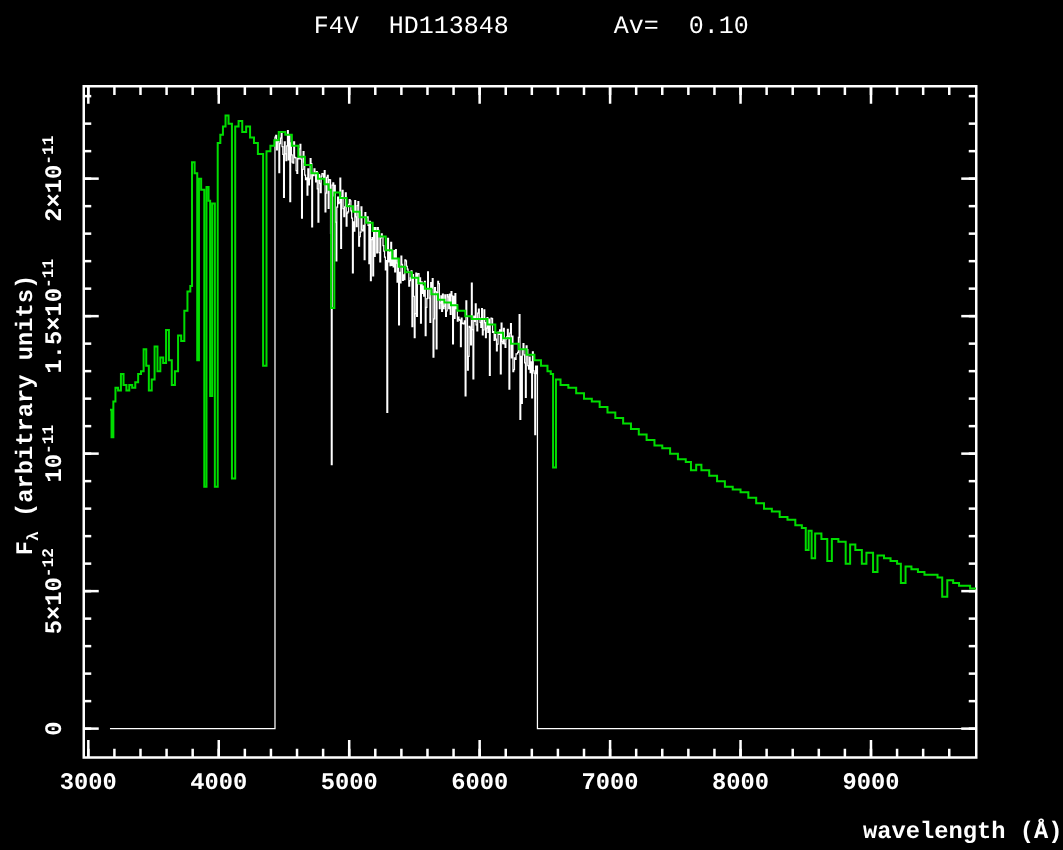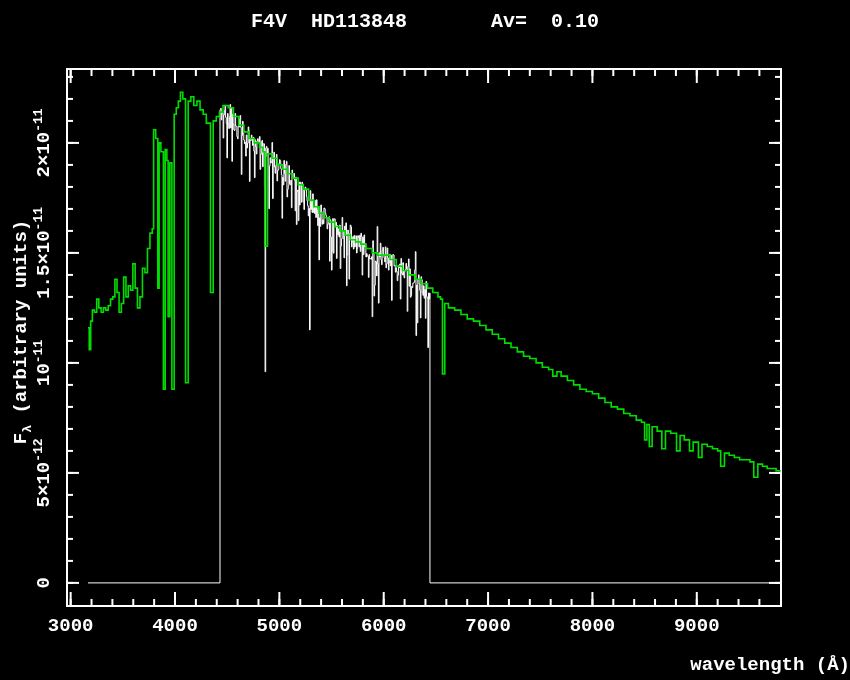--- a/index.html
+++ b/index.html
@@ -1,19 +1,19 @@
 <!DOCTYPE html>
 <html><head>
 <meta charset="utf-8">
 <style>
   html,body{margin:0;padding:0;background:#000;}
   #screen{position:relative;width:850px;height:680px;background:#000;overflow:hidden;
           font-family:"Liberation Mono","DejaVu Sans Mono",monospace;color:#fff;}
   #plot-title{position:absolute;top:10px;left:0;width:850px;text-align:center;
-              font-size:20px;font-weight:bold;white-space:pre;letter-spacing:0px;}
+              font-size:20px;font-weight:normal;white-space:pre;letter-spacing:0px;}
   #x-axis-label{position:absolute;top:654px;left:0;width:850px;text-align:right;
               font-size:19px;font-weight:bold;white-space:pre;}
   #y-axis-label{position:absolute;left:22px;top:332px;transform:translate(-50%,-50%) rotate(-90deg);
               transform-origin:center;white-space:nowrap;font-size:19px;font-weight:bold;}
   #y-axis-label .sub{font-size:13px;vertical-align:-5px;}
   svg text{font-family:"Liberation Mono","DejaVu Sans Mono",monospace;font-weight:bold;fill:#fff;}
 </style>
 </head>
 <body>
 

